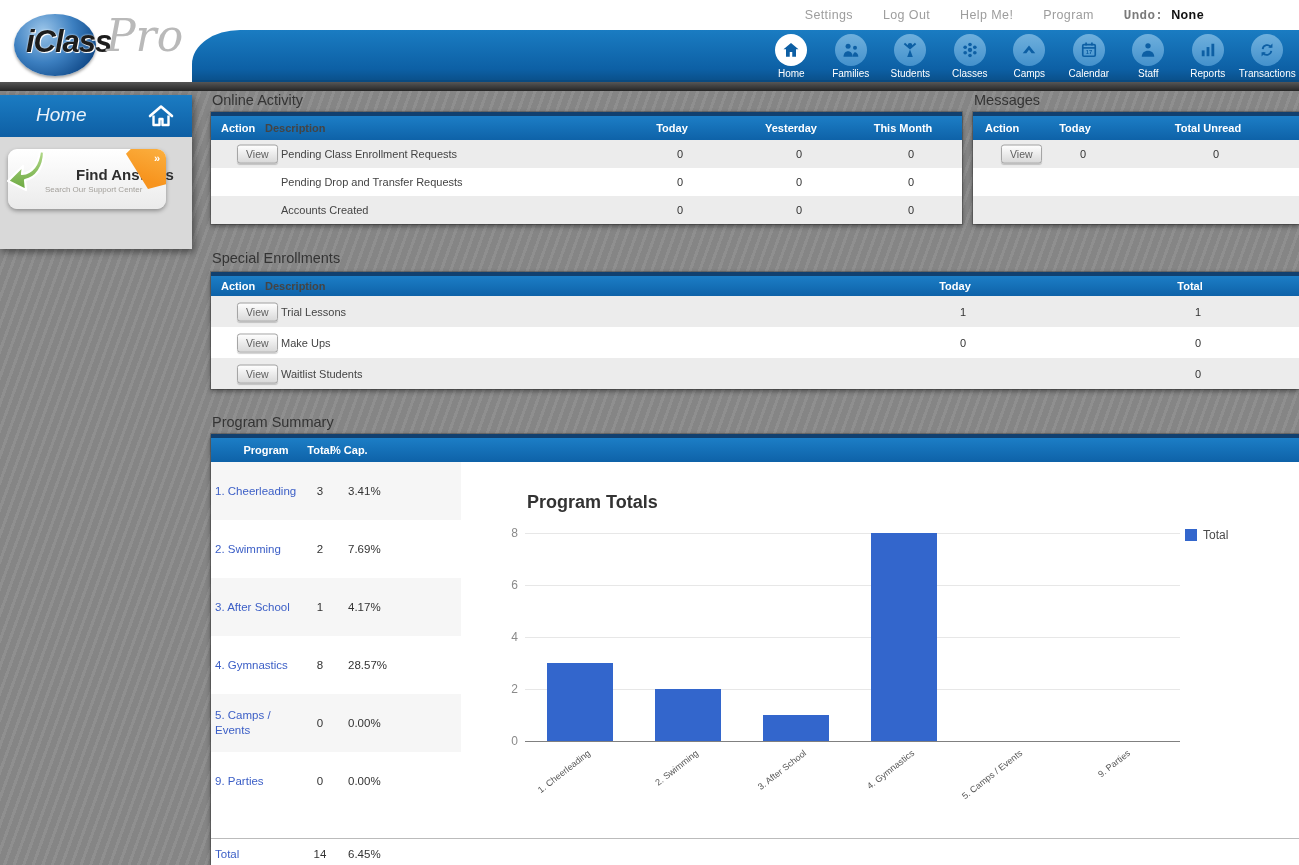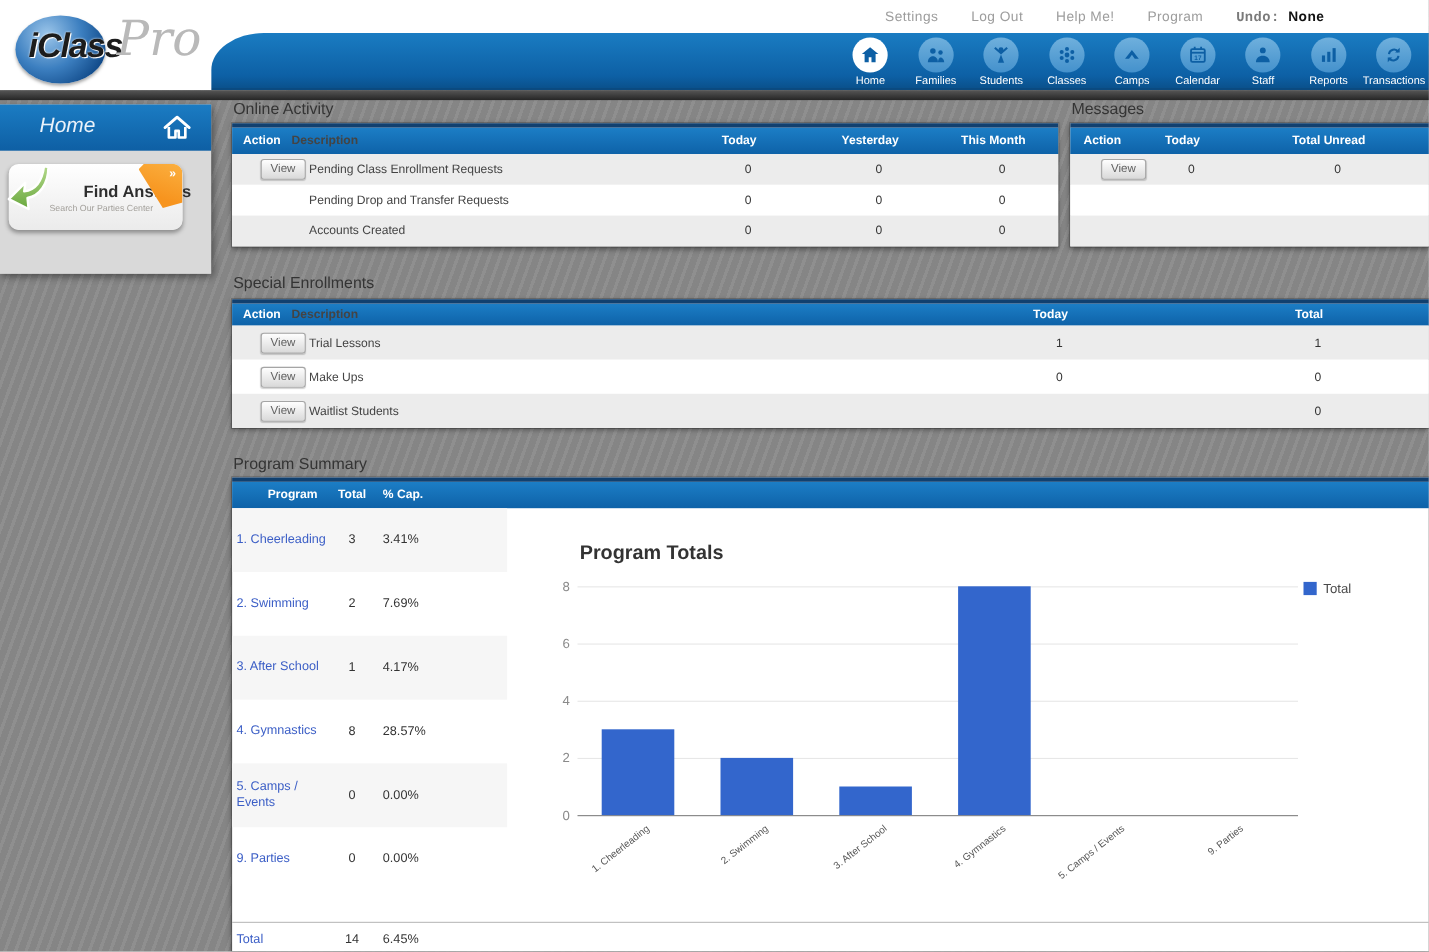--- a/index.html
+++ b/index.html
@@ -94,21 +94,21 @@
   .se-row { height:31px; }
   .se-action { left:10px; width:44px; }
   .se-desc { left:54px; width:420px; color:#444; }
   .se-v0 { left:704px; width:80px; }
   .se-v1 { left:939px; width:80px; }
 
   
   .ps-thead { height:28px; }
   .ps-col-program { left:10px; width:90px; text-align:center; }
   .ps-col-total { left:89px; width:40px; text-align:center; }
-  .ps-col-cap { left:137px; width:48px; }
+  .ps-col-cap { left:120px; width:48px; }
   .ps-row { position:relative; height:58px; width:250px; font-size:11.5px; }
   .ps-row.alt { background:#f6f6f6; }
   .ps-row > * { position:absolute; top:50%; transform:translateY(-50%); }
   .ps-link { left:4px; width:86px; font-size:11.5px; line-height:1.3; }
   .ps-total { left:89px; width:40px; text-align:center; color:#333; }
   .ps-cap { left:137px; width:60px; color:#333; }
   .ps-totalrow { position:absolute; top:404px; left:0; width:1088px; height:30px; border-top:1px solid #bbb;
                  font-size:11.5px; }
   .ps-totalrow > * { position:absolute; top:50%; transform:translateY(-50%); }
 
@@ -262,21 +262,21 @@
           <defs>
               <linearGradient id="grn" x1="0" y1="0" x2="0" y2="1">
             <stop offset="0" stop-color="#b3d98a"></stop>
                 <stop offset="1" stop-color="#6aa83f"></stop>
           </linearGradient>
             </defs>
           <path d="M38 6 C36 22 28 28 20 29 L21 21 L6 36 L24 45 L23 35 C34 33 42 22 42 7 Z" fill="url(#grn)" stroke="#ffffff" stroke-width="2.2" stroke-linejoin="round"></path>
         </svg>
       </span>
       <span class="fa-title">Find Answers</span>
-      <span class="fa-sub">Search Our Parties Center</span>
+      <span class="fa-sub">Search Our Support Center</span>
       <span class="fa-corner"></span>
       <span class="fa-corner-badge">»</span>
     </div>
   </div>
 
   <div class="section-title" style="top:92px; left:212px;">Online Activity</div>
   <div class="tbl" style="top:112px; left:211px; width:751px; height:112px;">
     <div class="thead oa-thead">
       <span class="oa-action">Action</span>
       <span class="oa-desc">Description</span>

